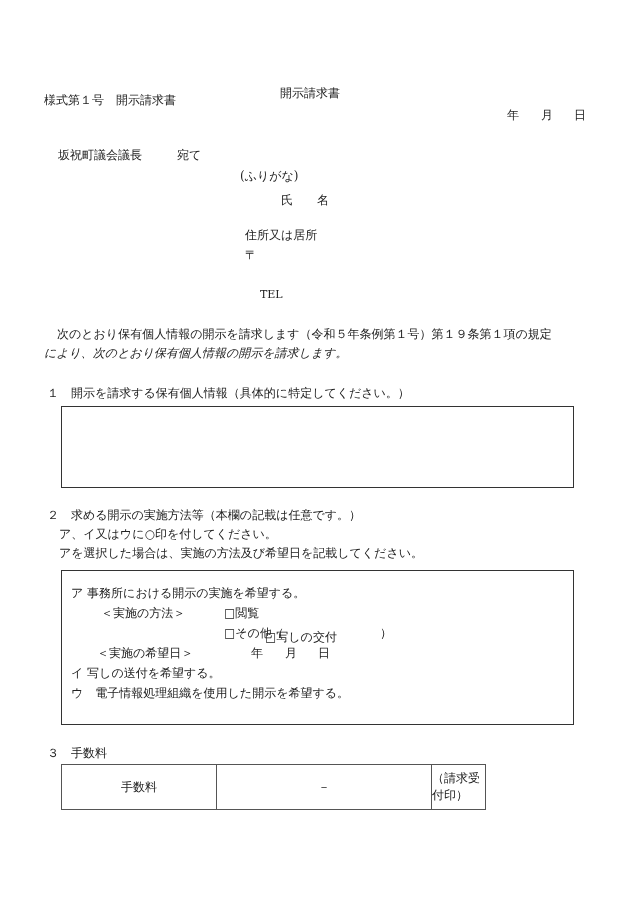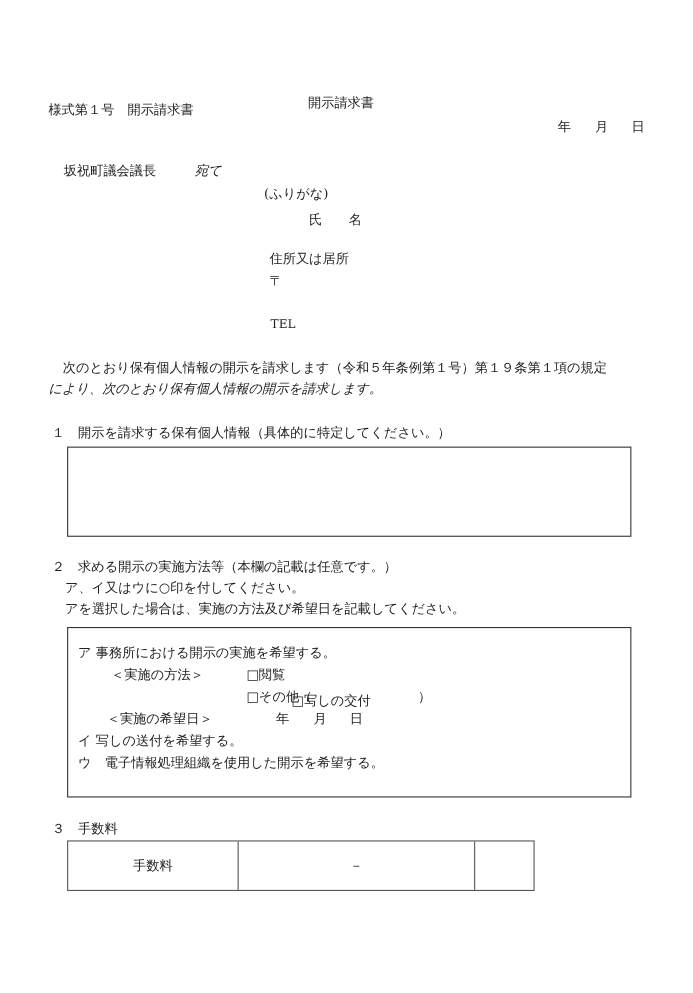--- a/index.html
+++ b/index.html
@@ -49,27 +49,27 @@
 
 <div class="abs" style="left:44px; top:94px;">様式第１号　開示請求書</div>
 <div class="abs" style="left:280px; top:87px;">開示請求書</div>
 <div>
   <span class="abs" style="left:507px; top:109px;">年</span>
   <span class="abs" style="left:541px; top:109px;">月</span>
   <span class="abs" style="left:574px; top:109px;">日</span>
 </div>
 
 <div class="abs" style="left:58px; top:149px;text-align:right;">坂祝町議会議長</div>
-<div class="abs" style="left:177px; top:149px;font-style:italic;">宛て</div>
+<div class="abs" style="left:177px; top:149px;">宛て</div>
 
 <div class="abs" style="left:240px; top:170px;">(ふりがな)</div>
 <div class="abs" style="left:245px; top:194px;margin-left:36px;">氏　　名</div>
 <div class="abs" style="left:245px; top:229px;">住所又は居所</div>
 <div class="abs" style="left:245px; top:249px;">〒</div>
-<div class="abs" style="left:246px; top:289px; font-size:11px;">TEL</div>
+<div class="abs" style="left:260px; top:289px; font-size:11px;">TEL</div>
 
 <div class="abs" style="left:57px; top:328px;">次のとおり保有個人情報の開示を請求します（令和５年条例第１号）第１９条第１項の規定</div>
 <div class="abs" style="left:44px; top:347px;font-style:italic;">により、次のとおり保有個人情報の開示を請求します。</div>
 
 <div class="abs" style="left:47px; top:387px;">１　開示を請求する保有個人情報（具体的に特定してください。）</div>
 <div class="box" style="left:61px; top:406px; width:513px; height:82px;">
   <span></span>
 </div>
 
 <div class="abs" style="left:47px; top:509px;">２　求める開示の実施方法等（本欄の記載は任意です。）</div>
@@ -86,13 +86,14 @@
 <span class="abs" style="left:251px; top:647px;">年</span>
 <span class="abs" style="left:285px; top:647px;">月</span>
 <span class="abs" style="left:318px; top:647px;">日</span>
 <div class="abs" style="left:71px; top:667px;">イ 写しの送付を希望する。</div>
 <div class="abs" style="left:71px; top:687px;">ウ　電子情報処理組織を使用した開示を希望する。</div>
 
 <div class="abs" style="left:47px; top:747px;">３　手数料</div>
 <div class="tbl">
   <div class="cell c1">手数料</div>
   <div class="cell c2">－</div>
+  <div class="cell c3">（請求受付印）</div>
 </div>
 
 </body></html>

